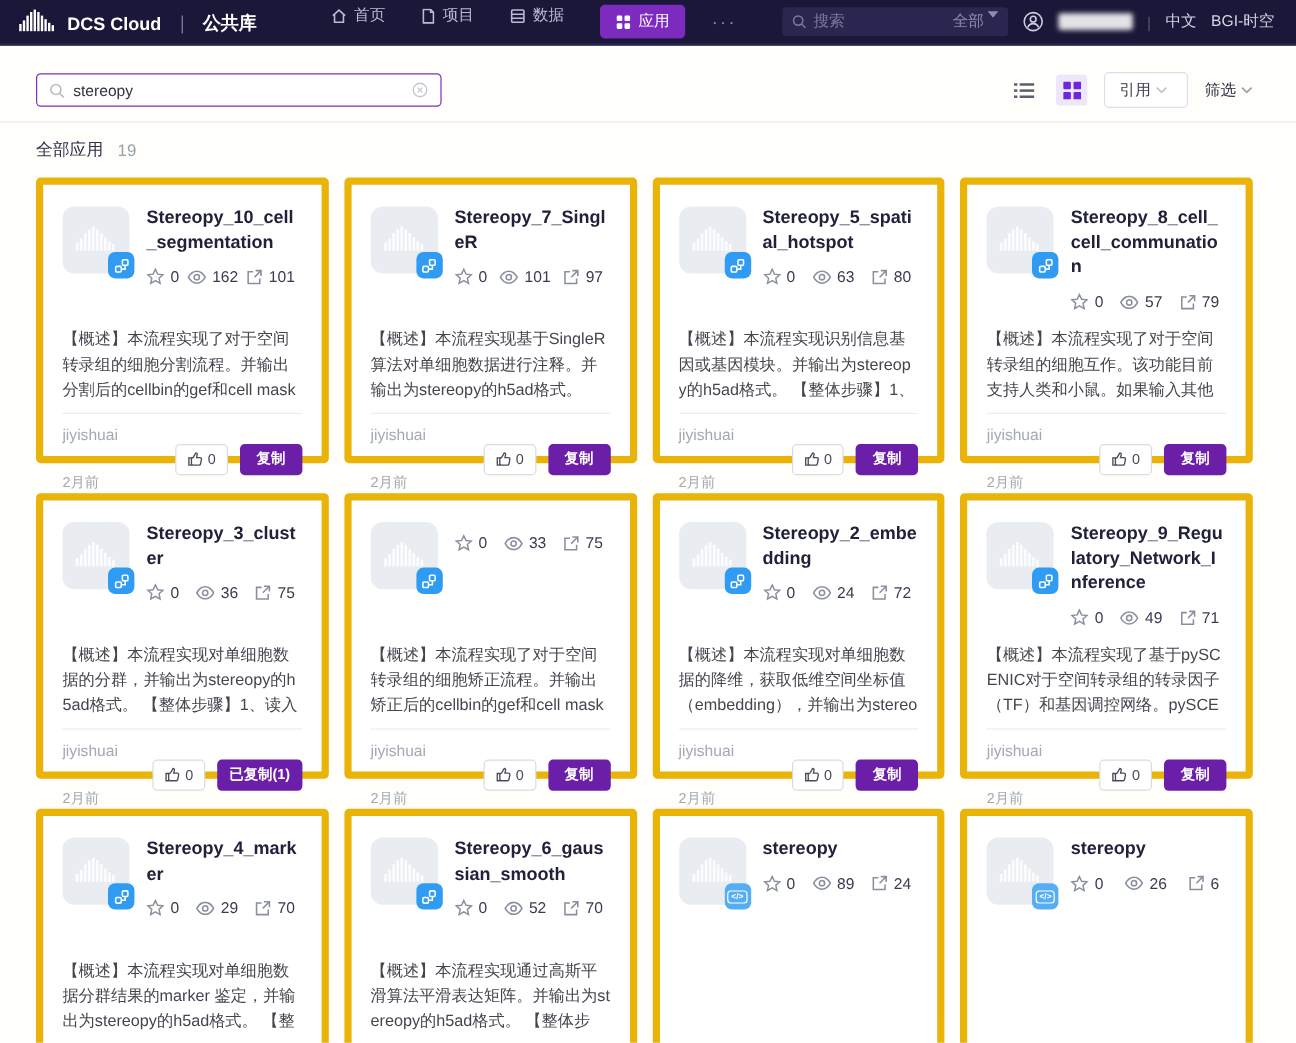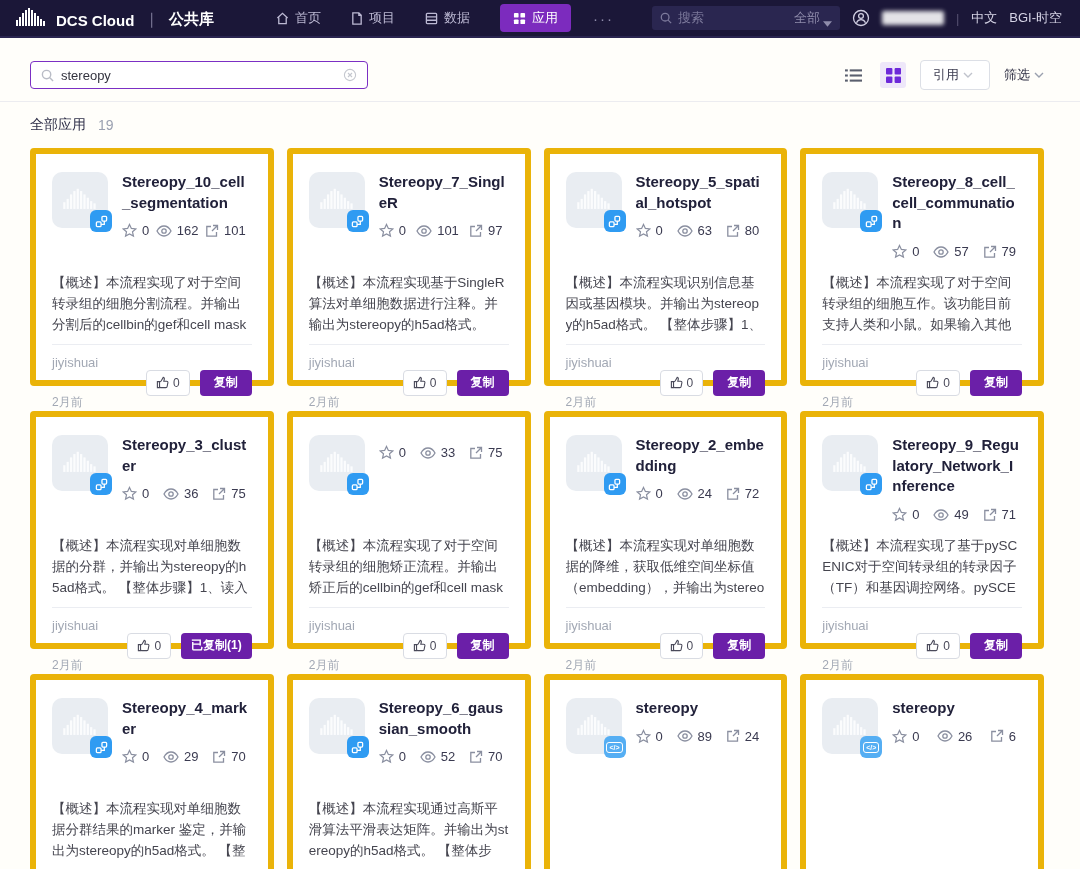--- a/index.html
+++ b/index.html
@@ -11,31 +11,31 @@
   svg { display:block; }
 
   
   .topbar {
     height:38px; background:#1b1738; display:flex; align-items:center;
     padding:0 18px 0 14px; color:#bdbad4; font-size:13px;
     border-bottom:2px solid #2a2550;
   }
   .brand { display:flex; align-items:flex-end; gap:8px; color:#ffffff; font-weight:bold; font-size:15px; white-space:nowrap; }
   .brand .sep { color:#8f8cab; font-weight:normal; margin:0 2px; }
-  .nav { display:flex; align-items:center; gap:30px; margin-left:62px;font-family:Liberation Serif, serif; }
+  .nav { display:flex; align-items:flex-start; gap:30px; margin-left:62px;font-family:Liberation Serif, serif; }
   .nav-item { display:flex; align-items:center; gap:6px; cursor:pointer; white-space:nowrap; }
   .nav-item.active { background:#7c2bbe; color:#ffffff; padding:5px 13px; border-radius:4px; }
   .nav-more { margin-left:22px; font-size:15px; letter-spacing:2px; color:#8f8cab; cursor:pointer; }
   .top-right { margin-left:auto; display:flex; align-items:center; gap:12px; }
   .top-search {
     width:188px; height:24px; background:#2a2650; border-radius:3px;
     display:flex; align-items:center; padding:0 8px; gap:6px; color:#7d7a9c;
   }
   .top-search .ph { flex:1; font-size:13px; }
-  .top-search .scope { display:flex; align-items:flex-end; gap:3px; color:#8f8cab; }
+  .top-search .scope { display:flex; align-items:flex-start; gap:3px; color:#8f8cab; }
   .redacted { width:62px; height:14px; background:rgba(255,255,255,0.88); border-radius:2px; filter:blur(2px); }
   .pipe { color:#555170; }
   .top-link { color:#d6d4e6; white-space:nowrap; cursor:pointer; }
 
   
   .toolbar { display:flex; align-items:center; margin:22px 36px 0 30px; height:30px; }
   .search-box {
     width:338px; height:28px; border:1px solid #7b2fc4; border-radius:4px; background:#fff;
     display:flex; align-items:center; padding:0 10px; gap:7px;
   }

